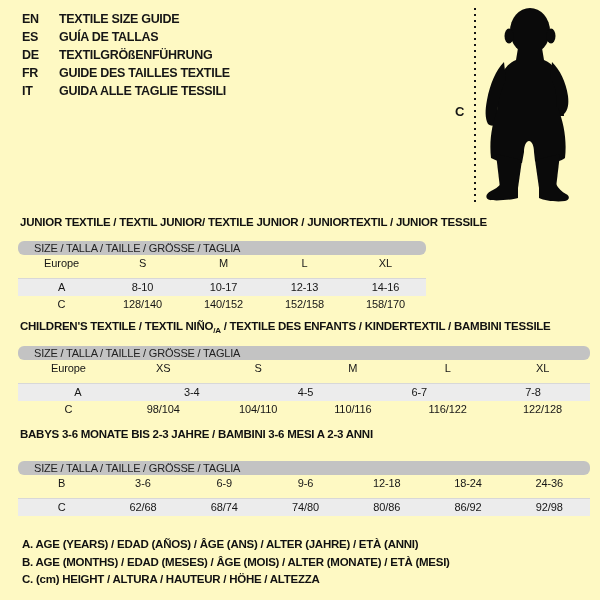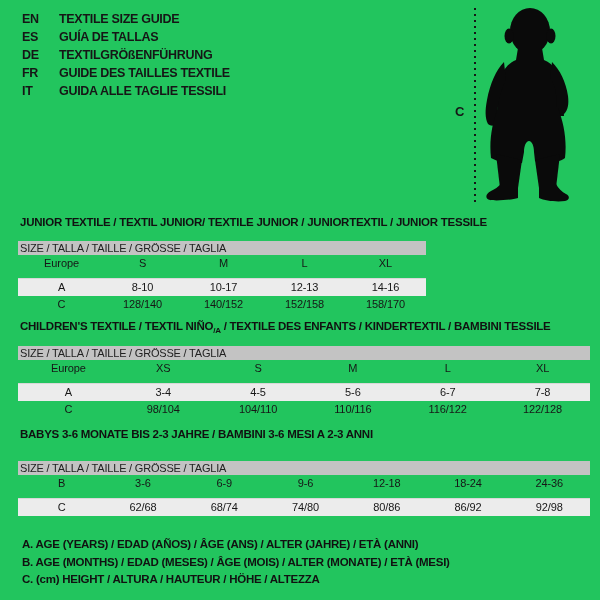--- a/index.html
+++ b/index.html
@@ -1,17 +1,17 @@
 <!DOCTYPE html>
 <html><head>
 <meta charset="utf-8">
 <style>
   html,body{margin:0;padding:0;background:#fff;}
   .canvas{
-    position:relative;width:600px;height:600px;background:#22c55e;
+    position:relative;width:600px;height:600px;background:#fef9c3;
     font-family:"Liberation Sans",sans-serif;color:#161616;overflow:hidden;
   }
   
   .langs{position:absolute;left:22px;top:10px;}
   .lang-row{display:flex;height:18px;align-items:center;}
   .lang-code{width:37px;font-weight:bold;font-size:12.5px;letter-spacing:-0.3px;}
   .lang-label{font-weight:bold;font-size:12.5px;letter-spacing:-0.3px;white-space:nowrap;}
   
   .fig-line{position:absolute;left:474px;top:8px;width:2px;height:198px;
     background:repeating-linear-gradient(#161616 0 2px, transparent 2px 6px);}
@@ -23,21 +23,21 @@
   .tbl-title sub{font-size:8px;font-weight:bold;}
   #title-0{top:215px;}
   #title-1{top:319px;}
   #title-2{top:427px;}
   
   .tbl{position:absolute;left:18px;box-sizing:border-box;}
   #table-0{top:241px;width:408px;}
   #table-1{top:346px;width:572px;}
   #table-2{top:461px;width:572px;}
   .tbl-hdr{height:14px;line-height:14px;font-size:11px;letter-spacing:-0.2px;
-    padding-left:2px;color:#222;}
+    padding-left:16px;color:#222;border-radius:6px;}
   .tbl-row{display:flex;height:17px;line-height:17px;font-size:11px;
     letter-spacing:-0.1px;box-sizing:border-box;}
   .tbl-row .label{width:56px;padding-left:3px;text-align:left;flex:none;}
   .tbl-row .cell{flex:1;text-align:center;}
   .underline{border-bottom:1px solid #d8d8d8;height:24px;}
   
   .footnotes{position:absolute;left:22px;top:536px;font-weight:bold;
     font-size:11.5px;line-height:17.5px;letter-spacing:-0.25px;color:#111;}
   .footnote{white-space:nowrap;}
 </style>
@@ -128,21 +128,20 @@
         <div class="cell">XS</div>
         <div class="cell">S</div>
         <div class="cell">M</div>
         <div class="cell">L</div>
         <div class="cell">XL</div>
       </div>
       <div class="tbl-row" style="background: rgb(236, 236, 236);">
         <div class="cell label">A</div>
         <div class="cell">3-4</div>
         <div class="cell">4-5</div>
-        <div class="cell">5-6</div>
         <div class="cell">6-7</div>
         <div class="cell">7-8</div>
       </div>
       <div class="tbl-row">
         <div class="cell label">C</div>
         <div class="cell">98/104</div>
         <div class="cell">104/110</div>
         <div class="cell">110/116</div>
         <div class="cell">116/122</div>
         <div class="cell">122/128</div>

